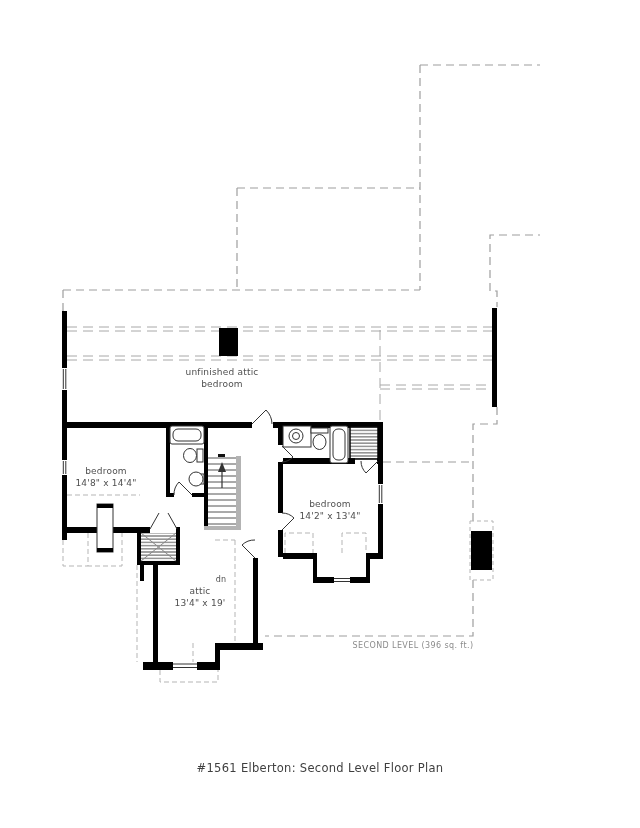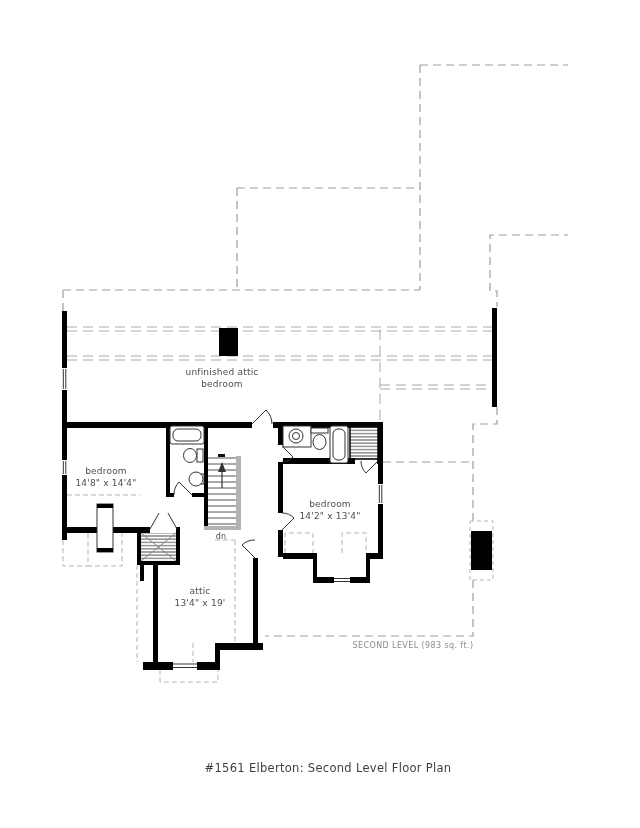--- a/index.html
+++ b/index.html
@@ -1,21 +1,21 @@
 <!DOCTYPE html>
 <html><head>
 <meta charset="utf-8">
 <style>
   html,body{margin:0;padding:0;background:#ffffff;}
   #page{position:relative;width:540px;height:828px;background:#ffffff;overflow:hidden;
-        font-family:"DejaVu Sans", sans-serif;padding-left:28px;}
+        font-family:"DejaVu Sans", sans-serif;}
   #plan-svg{position:absolute;left:0;top:0;}
   .lbl{position:absolute;transform:translate(-50%,-50%);text-align:center;
        color:#4f4f4f;font-size:9px;line-height:12px;white-space:nowrap;letter-spacing:.2px;}
-  .lbl-dn{font-size:8px;color:#4f4f4f;}
+  .lbl-dn{font-size:8px;color:#4f4f4f;margin-top:43px;}
   .lbl-level{font-size:8px;color:#8c8c8c;letter-spacing:.4px;}
   .lbl-caption{font-size:11.5px;color:#3f3f3f;letter-spacing:.3px;}
 </style>
 </head>
 <body>
 
 <div id="page">
 
 <svg id="plan-svg" width="640" height="828" viewBox="0 0 640 828" xmlns="http://www.w3.org/2000/svg">
   <defs>
@@ -172,17 +172,17 @@
   <div>14'2" x 13'4"</div>
 </div>
 
 <div class="lbl" style="left:200px;top:597px;">
   <div>attic</div>
   <div>13'4" x 19'</div>
 </div>
 
 <div class="lbl lbl-dn" style="left:221px;top:537px;">dn</div>
 
-<div class="lbl lbl-level" style="left:413px;top:646px;">SECOND LEVEL (983 sq. ft.)</div>
+<div class="lbl lbl-level" style="left:413px;top:646px;">SECOND LEVEL (396 sq. ft.)</div>
 
-<div class="lbl lbl-caption" style="left:320px;top:768px;margin-left:8px;">#1561 Elberton: Second Level Floor Plan</div>
+<div class="lbl lbl-caption" style="left:320px;top:768px;">#1561 Elberton: Second Level Floor Plan</div>
 
 </div>
 
 </body></html>

